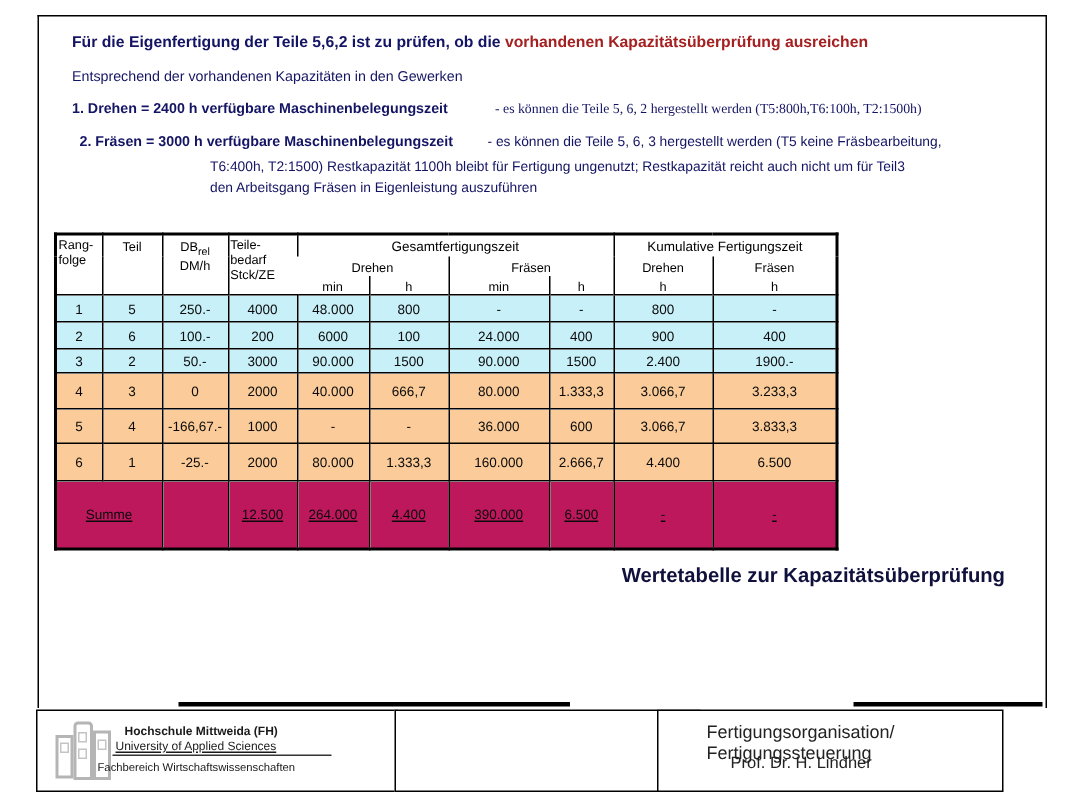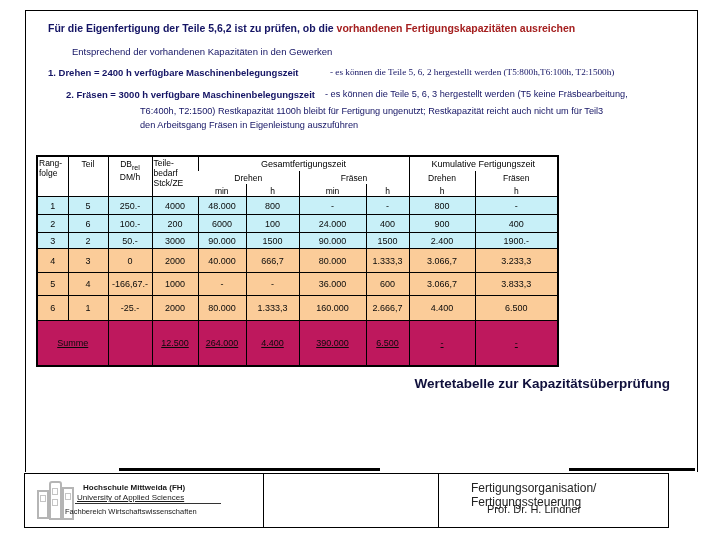--- a/index.html
+++ b/index.html
@@ -4,25 +4,25 @@
 <style>
   html,body{margin:0;padding:0;background:#fff;}
   #slide{position:relative;width:720px;height:540px;background:#fff;overflow:hidden;
          font-family:"Liberation Sans","DejaVu Sans",sans-serif;color:#141464;}
   .abs{position:absolute;}
   
   #frame{left:25px;top:10px;width:671px;height:461px;border:1px solid #000;border-bottom:none;}
   
   #title{left:48px;top:22px;width:660px;font-size:10.5px;font-weight:bold;white-space:nowrap;color:#141464;}
   #title .hl{color:#a52020;}
-  #subtitle{left:48px;top:46px;font-size:9.5px;color:#141464;white-space:nowrap;margin-left:24px;}
+  #subtitle{left:48px;top:46px;font-size:9.5px;color:#141464;white-space:nowrap;}
   .itemL{font-size:9.5px;color:#141464;white-space:nowrap;font-weight:bold;}
   .itemR{font-size:9.2px;color:#141464;white-space:nowrap;}
   #i1l{left:48px;top:67px;} #i1r{left:330px;top:67px;font-family:Liberation Serif, serif;}
-  #i2l{left:66px;top:89px;text-align:center;} #i2r{left:325px;top:89px;}
+  #i2l{left:53px;top:89px;text-align:center;} #i2r{left:325px;top:89px;}
   #i2c1{left:140px;top:106px;} #i2c2{left:140px;top:120px;}
   
   #tblwrap{left:36px;top:155px;}
   table.t{border-collapse:collapse;table-layout:fixed;width:521px;border:2px solid #000;}
   table.t th, table.t td{padding:0 1px;font-weight:normal;overflow:hidden;}
   table.t thead th{border:none;background:#fff;font-size:8.5px;color:#000;vertical-align:top;padding-top:2px;}
   .hdrA th.grp{font-size:9px;vertical-align:top;}
   .hdrB th{vertical-align:middle;padding-top:0;}
   .hdrC th{font-size:8.5px;vertical-align:bottom;padding-bottom:0;}
   th.bl{border-left:1px solid #000 !important;}
@@ -62,21 +62,21 @@
   #fboxR .pf{left:48px;top:29px;font-size:11px;color:#222;white-space:nowrap;}
 </style>
 </head>
 <body>
 
 <div id="slide">
 
   <div id="frame" class="abs"></div>
 
   <div id="title" class="abs">
-    <span>Für die Eigenfertigung der Teile 5,6,2 ist zu prüfen, ob die </span><span class="hl">vorhandenen Fertigungskapazitäten ausreichen</span>
+    <span>Für die Eigenfertigung der Teile 5,6,2 ist zu prüfen, ob die </span><span class="hl">vorhandenen Kapazitätsüberprüfung ausreichen</span>
   </div>
 
   <div id="subtitle" class="abs">Entsprechend der vorhandenen Kapazitäten in den Gewerken</div>
 
   <div id="i1l" class="abs itemL">1. Drehen = 2400 h verfügbare Maschinenbelegungszeit</div>
   <div id="i1r" class="abs itemR">- es können die Teile 5, 6, 2 hergestellt werden (T5:800h,T6:100h, T2:1500h)</div>
   <div id="i2l" class="abs itemL">2. Fräsen = 3000 h verfügbare Maschinenbelegungszeit</div>
   <div id="i2r" class="abs itemR">- es können die Teile 5, 6, 3 hergestellt werden (T5 keine Fräsbearbeitung,</div>
   <div id="i2c1" class="abs itemR">T6:400h, T2:1500) Restkapazität 1100h bleibt für Fertigung ungenutzt; Restkapazität reicht auch nicht um für Teil3</div>
   <div id="i2c2" class="abs itemR">den Arbeitsgang Fräsen in Eigenleistung auszuführen</div>

